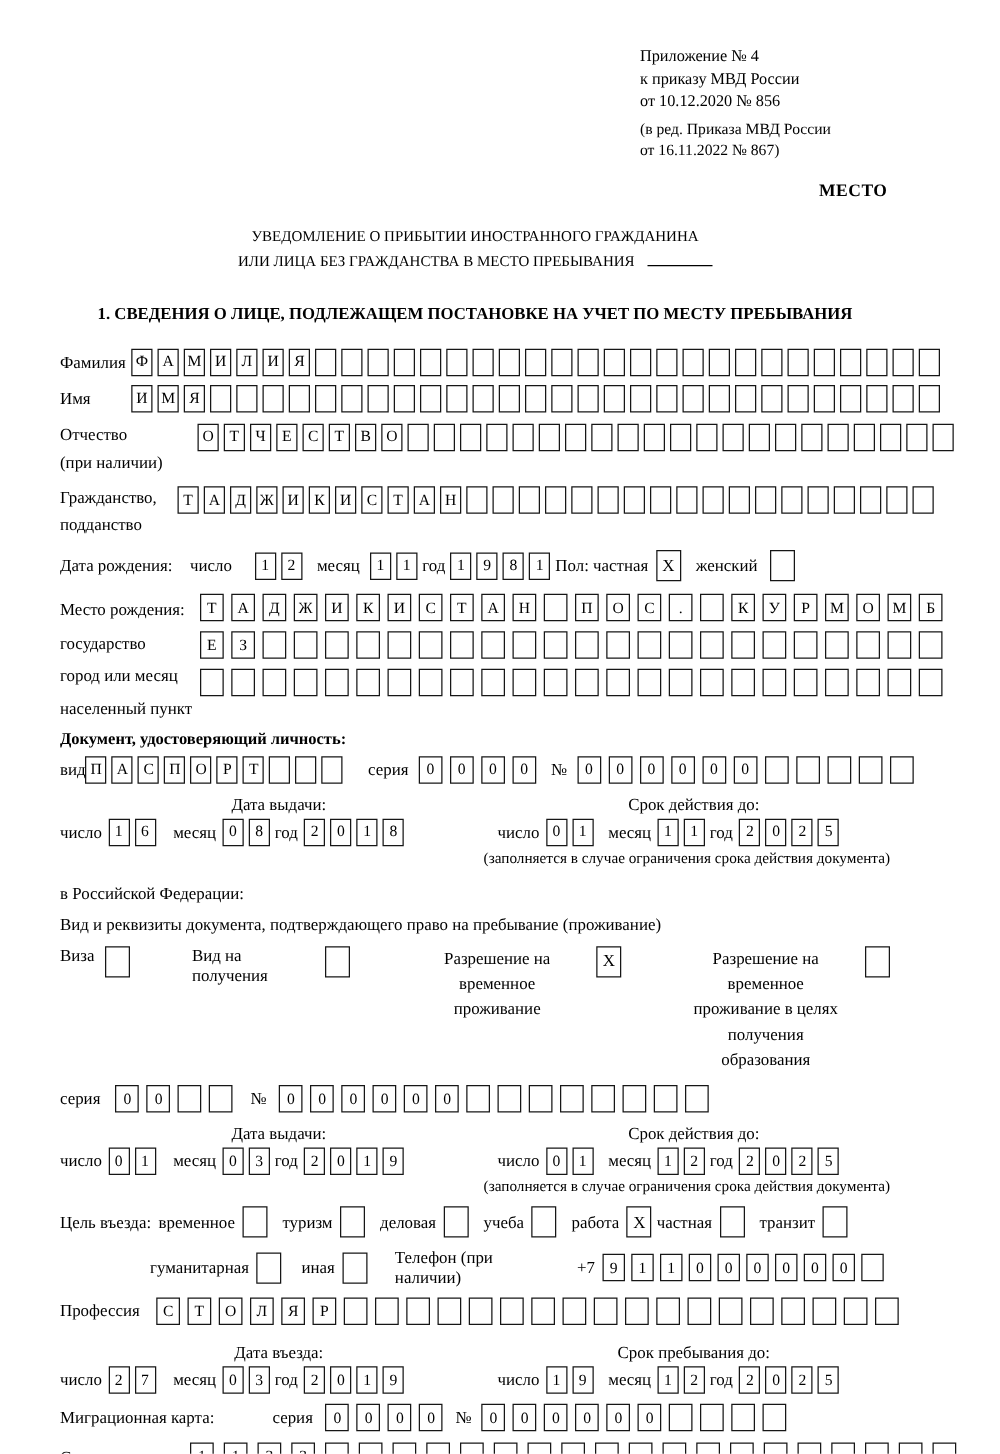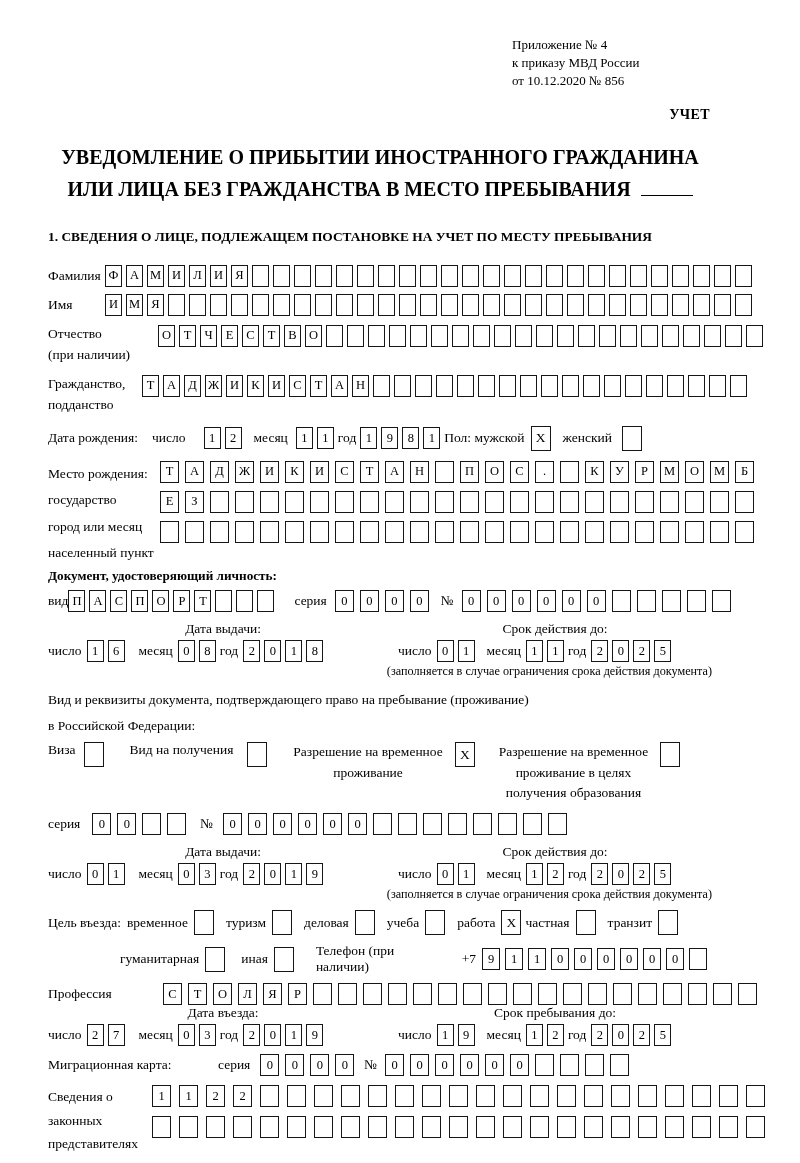--- a/index.html
+++ b/index.html
@@ -18,54 +18,58 @@
             width:20px;height:25px;border:1.7px solid #161616;font-size:13.5px;background:#fff;}
 
   .row{display:flex;align-items:flex-start;margin-bottom:7px;}
   .row.center{align-items:center;}
   .lbl{flex:none;}
 
   .appendix{margin-left:auto;width:200px;font-size:13px;line-height:1.4;}
   .appendix .amend{margin-top:4px;font-size:12.5px;}
   .form-label{text-align:right;font-weight:bold;font-size:14px;margin-top:16px;padding-right:2px;letter-spacing:.4px;}
 
-  .title{text-align:center;font-weight:bold;font-size:20px;line-height:1.6;margin-top:18px;}
+  .title{text-align:center;font-weight:normal;font-size:12px;line-height:1.6;margin-top:18px;}
   .blank-underline{display:inline-block;width:52px;border-bottom:1.8px solid #000;height:13px;margin-left:10px;}
 
-  .section-heading{font-weight:bold;font-size:13.4px;text-align:left;margin:24px 0 20px 0;}
+  .section-heading{font-weight:bold;font-size:13.4px;text-align:center;margin:24px 0 20px 0;}
 
   .doc-heading{font-weight:bold;font-size:13.2px;margin:2px 0 6px 0;}
 
   .dates-pair{display:flex;margin-bottom:2px;}
   .date-col{display:flex;flex-direction:column;}
   .date-col-label{text-align:center;margin-bottom:3px;}
   .date-fields{display:flex;align-items:center;}
   .date-fields .t{margin-right:5px;}
   .note-right{text-align:right;font-size:12.2px;margin:1px 0 8px 0;}
 
-  .opt-row{display:flex;align-items:flex-start;margin:4px 0 10px 0;}
+  .opt-row{display:flex;align-items:flex-start;margin:4px 0 10px 0;gap:24px;}
   .opt{display:flex;align-items:flex-start;}
   .opt-lines{text-align:center;line-height:1.5;}
 
   .purpose-row{display:flex;align-items:center;margin-bottom:8px;}
   .purpose-row .t{margin-right:6px;}
   .purpose-row .checkbox{margin-right:12px;}
 </style>
 </head>
 <body>
 
 <div class="page">
 
   <div class="appendix">
     <div>Приложение № 4</div>
     <div>к приказу МВД России</div>
     <div>от 10.12.2020 № 856</div>
-  </div>
-
-  <div class="form-label">УЧЕТ</div>
+    <div class="amend">
+      <div>(в ред. Приказа МВД России</div>
+      <div>от 16.11.2022 № 867)</div>
+    </div>
+  </div>
+
+  <div class="form-label">МЕСТО</div>
 
   <div class="title">
     <div>УВЕДОМЛЕНИЕ О ПРИБЫТИИ ИНОСТРАННОГО ГРАЖДАНИНА</div>
     <div>
       <span>ИЛИ ЛИЦА БЕЗ ГРАЖДАНСТВА В МЕСТО ПРЕБЫВАНИЯ</span><span class="blank-underline"></span>
     </div>
   </div>
 
   <div class="section-heading">1. СВЕДЕНИЯ О ЛИЦЕ, ПОДЛЕЖАЩЕМ ПОСТАНОВКЕ НА УЧЕТ ПО МЕСТУ ПРЕБЫВАНИЯ</div>
 
@@ -231,21 +235,21 @@
         <span class="cell">1</span>
         <span class="cell">1</span>
       </span>
     <span style="margin-right:4px">год</span>
     <span class="cells">
         <span class="cell">1</span>
         <span class="cell">9</span>
         <span class="cell">8</span>
         <span class="cell">1</span>
       </span>
-    <span style="margin-right:6px">Пол: мужской</span>
+    <span style="margin-right:6px">Пол: частная</span>
     <span class="checkbox">X</span>
     <span style="margin-left:12px;margin-right:10px">женский</span>
     <span class="checkbox"></span>
   </div>
 
   <div class="row" style="margin-bottom:2px;">
     <div class="lbl" style="width:112px;line-height:1.95;">
       <div>Место рождения:</div>
       <div>государство</div>
       <div>город или месяц</div>
@@ -414,22 +418,22 @@
             <span class="cell">0</span>
             <span class="cell">2</span>
             <span class="cell">5</span>
           </span>
       </div>
     </div>
   </div>
   <div class="note-right">(заполняется в случае ограничения срока действия документа)</div>
 
   <div style="line-height:1.9;margin-bottom:4px;">
+    <div>в Российской Федерации:</div>
     <div>Вид и реквизиты документа, подтверждающего право на пребывание (проживание)</div>
-    <div>в Российской Федерации:</div>
   </div>
 
   <div class="opt-row">
     <div class="opt" style="margin-right:26px">
       <span style="margin-right:8px">Виза</span>
       <span class="checkbox"></span>
     </div>
     <div class="opt" style="margin-right:26px">
       <span style="margin-right:14px">Вид на получения</span>
       <span class="checkbox"></span>
@@ -558,21 +562,21 @@
         <span class="cell">0</span>
         <span class="cell">0</span>
         <span class="cell">0</span>
         <span class="cell">0</span>
         <span class="cell">0</span>
         <span class="cell">0</span>
         <span class="cell"></span>
       </span>
   </div>
 
-  <div class="row center" style="margin-bottom:0;gap:38px;">
+  <div class="row center" style="margin-bottom:14px;">
     <span class="lbl" style="width:77px">Профессия</span>
     <span class="cells cg-md">
         <span class="cell">С</span>
         <span class="cell">Т</span>
         <span class="cell">О</span>
         <span class="cell">Л</span>
         <span class="cell">Я</span>
         <span class="cell">Р</span>
         <span class="cell"></span>
         <span class="cell"></span>

